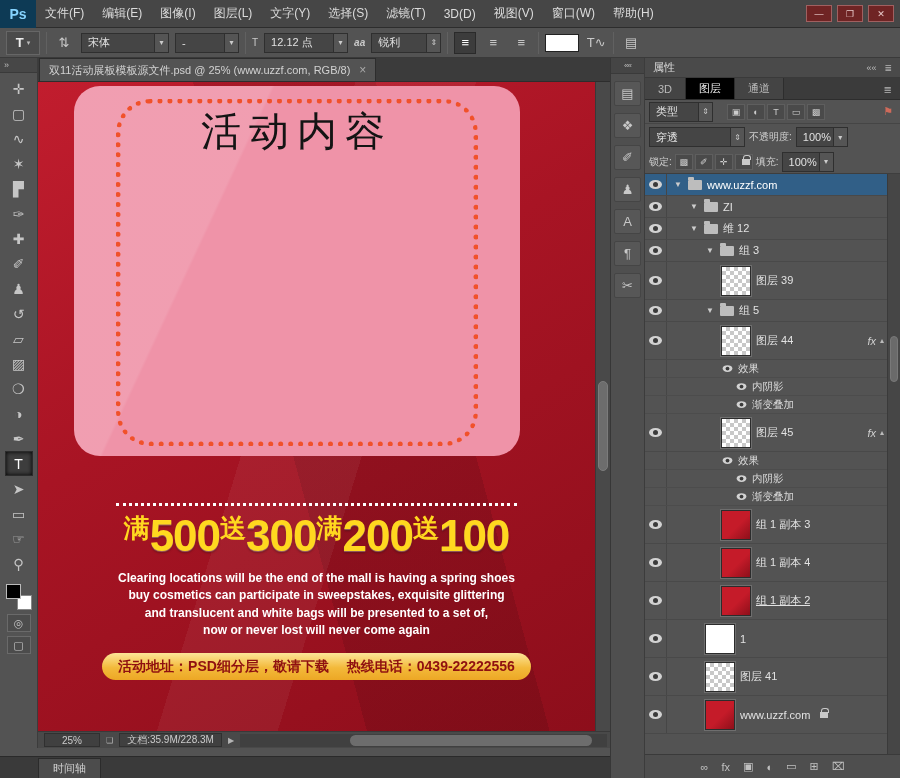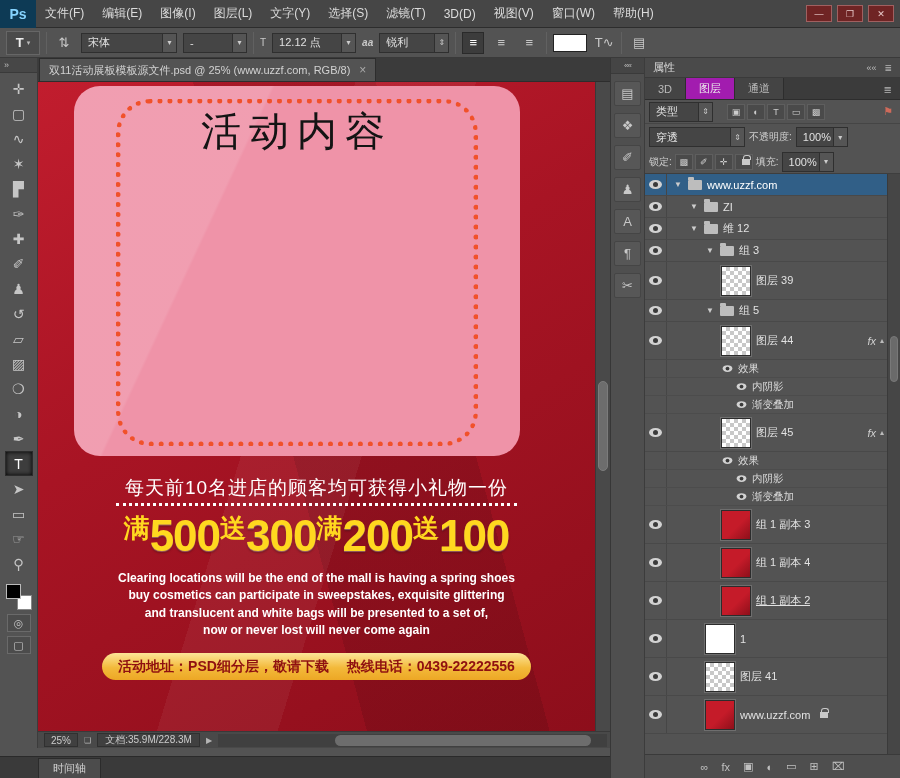--- a/index.html
+++ b/index.html
@@ -16,21 +16,21 @@
 
   
   .options-bar{height:30px;background:#535353;border-bottom:1px solid #3a3a3a;display:flex;align-items:center;gap:6px;padding:0 6px;flex-shrink:0;}
   .opt-divider{width:1px;height:22px;background:#3f3f3f;border-right:1px solid #616161;flex-shrink:0;}
   .tool-box{width:34px;height:24px;border:1px solid #666;background:#4a4a4a;display:flex;align-items:center;justify-content:center;gap:3px;}
   .tp-glyph{font-size:13px;color:#eee;font-weight:bold;}
   .tp-arrow{font-size:7px;color:#bbb;}
   .combo{height:20px;background:#454545;border:1px solid #2f2f2f;display:flex;align-items:center;justify-content:space-between;}
   .combo .val{padding:0 6px;font-size:11px;color:#e0e0e0;white-space:nowrap;overflow:hidden;}
   .combo .arrow{width:14px;height:100%;border-left:1px solid #2f2f2f;display:flex;align-items:center;justify-content:center;font-size:8px;color:#ccc;background:#555;flex-shrink:0;}
-  .w110{width:96px}.w64{width:64px}.w84{width:84px}.w70{width:70px}.w96{width:96px}.w52{width:52px}
+  .w110{width:88px}.w64{width:64px}.w84{width:84px}.w70{width:70px}.w96{width:96px}.w52{width:52px}
   .icon-btn{min-width:22px;height:22px;display:flex;align-items:center;justify-content:center;color:#c9c9c9;font-size:13px;}
   .icon-btn.active{background:#3c3c3c;border:1px solid #2a2a2a;color:#fff;}
   .mini-label{font-size:10px;color:#c9c9c9;}
   .mini-label.it{font-style:italic;font-weight:bold;}
   .color-swatch{width:34px;height:18px;background:#ffffff;border:1px solid #222;}
 
   
   .main{flex:1;display:flex;min-height:0;}
   .left-wrap{width:610px;display:flex;flex-direction:column;min-height:0;}
   .work-row{flex:1;display:flex;min-height:0;}
@@ -65,41 +65,41 @@
   .promo{position:absolute;top:66.6%;left:2%;width:96%;text-align:center;color:#ffd81f;line-height:1;}
   .promo .pre{font-size:26px;font-weight:bold;vertical-align:14px;}
   .promo .num{font-size:44px;font-weight:bold;letter-spacing:-1px;text-shadow:0 1px 1px rgba(255,255,255,0.35),0 2px 2px rgba(0,0,0,0.35);}
   .body-text{position:absolute;top:75.2%;left:2%;width:96%;text-align:center;color:#fff;font-family:"DejaVu Sans Mono","Liberation Mono",monospace;font-size:12px;font-weight:bold;line-height:1.45;}
   .banner{position:absolute;top:88%;left:11.5%;width:77%;height:27px;border-radius:14px;display:flex;align-items:center;justify-content:center;
     background:linear-gradient(#fce598,#f3b93a 55%,#eda725);color:#8f1010;font-weight:bold;font-size:14px;white-space:nowrap;}
   .v-scroll{width:15px;background:#494949;border-left:1px solid #393939;position:relative;flex-shrink:0;}
   .v-thumb{position:absolute;left:2px;right:2px;top:46%;height:14%;background:#6d6d6d;border:1px solid #7c7c7c;border-radius:6px;}
 
   .status-bar{height:17px;background:#494949;border-top:1px solid #393939;display:flex;align-items:center;font-size:10px;color:#ccc;gap:6px;padding-left:6px;flex-shrink:0;}
-  .zoom-field{background:#404040;border:1px solid #303030;padding:0 6px;height:14px;display:flex;align-items:center;}
+  .zoom-field{background:#404040;border:1px solid #303030;padding:0 17px;height:14px;display:flex;align-items:center;}
   .doc-field{background:#404040;border:1px solid #303030;padding:0 7px;height:14px;display:flex;align-items:center;white-space:nowrap;}
   .status-ic{font-size:8px;color:#b5b5b5;}
   .h-scroll{flex:1;height:13px;margin-right:3px;background:#404040;position:relative;}
   .h-thumb{position:absolute;top:1px;bottom:1px;left:30%;width:66%;background:#6d6d6d;border-radius:6px;}
 
   .timeline-bar{height:22px;background:#3a3a3a;border-top:1px solid #2a2a2a;display:flex;align-items:flex-end;flex-shrink:0;margin-top:8px;}
   .tl-tab{height:20px;background:#4c4c4c;border:1px solid #2b2b2b;border-bottom:none;padding:0 14px;font-size:11px;display:flex;align-items:center;margin-left:38px;color:#cfcfcf;}
 
   
   .right-col{width:290px;display:flex;background:#535353;border-left:1px solid #373737;flex-shrink:0;min-height:0;}
   .icon-strip{width:34px;border-right:1px solid #3c3c3c;display:flex;flex-direction:column;align-items:center;background:#4f4f4f;flex-shrink:0;}
   .strip-collapse{height:16px;width:100%;font-size:8px;color:#bbb;display:flex;align-items:center;justify-content:center;background:#454545;border-bottom:1px solid #3a3a3a;letter-spacing:-1px;}
   .strip-icons{display:flex;flex-direction:column;align-items:center;}
   .strip-icon{width:27px;height:25px;margin-top:7px;display:flex;align-items:center;justify-content:center;color:#c8c8c8;font-size:13px;background:#575757;border:1px solid #454545;border-radius:2px;}
   .panel{flex:1;display:flex;flex-direction:column;min-width:0;min-height:0;}
   .props-header{height:20px;display:flex;align-items:center;justify-content:space-between;padding:0 8px;background:#4a4a4a;border-bottom:1px solid #3a3a3a;font-size:11px;color:#ddd;flex-shrink:0;}
   .ph-icons{display:flex;gap:8px;font-size:9px;color:#b9b9b9;}
   .panel-tabs{height:22px;background:#3b3b3b;display:flex;align-items:flex-end;border-bottom:1px solid #2d2d2d;flex-shrink:0;}
   .panel-tab{height:21px;padding:0 13px;display:flex;align-items:center;font-size:11px;color:#b9b9b9;background:#444;border-right:1px solid #2d2d2d;}
-  .panel-tab.active{background:#a21caf;color:#ececec;}
+  .panel-tab.active{background:#000000;color:#ececec;}
   .ptab-menu{margin-left:auto;padding:0 8px 4px 0;font-size:10px;color:#b9b9b9;}
   .filter-row{height:24px;display:flex;align-items:center;gap:14px;padding:0 4px;border-bottom:1px solid #454545;flex-shrink:0;}
   .filter-icons{display:flex;gap:2px;}
   .mini-btn{width:18px;height:16px;border:1px solid #5e5e5e;background:#4a4a4a;display:flex;align-items:center;justify-content:center;font-size:9px;color:#ccc;}
   .flag{margin-left:auto;color:#cf6a5a;font-size:11px;padding-right:3px;}
   .blend-row{height:26px;display:flex;align-items:center;gap:4px;padding:0 4px;flex-shrink:0;}
   .lock-row{height:24px;display:flex;align-items:center;gap:3px;padding:0 4px;border-bottom:1px solid #3e3e3e;flex-shrink:0;}
   .lock-icons{display:flex;gap:2px;}
   .plabel{font-size:10px;color:#cfcfcf;white-space:nowrap;}
 
@@ -243,21 +243,20 @@
               <span class="tab-close">×</span>
             </div>
           </div>
           <div class="canvas-wrap">
             <div class="poster">
               <div class="pink-box">
                 <div class="dash-border">
                   <div class="content-title">活动内容</div>
                 </div>
               </div>
-              <div class="subtitle">每天前10名进店的顾客均可获得小礼物一份</div>
               <div class="dotline"></div>
               <div class="promo"><span class="pre">满</span><span class="num">500</span><span class="pre">送</span><span class="num">300</span><span class="pre">满</span><span class="num">200</span><span class="pre">送</span><span class="num">100</span></div>
               <div class="body-text">
                   <div class="body-line">Clearing locations will be the end of the mall is having a spring shoes</div>
                   <div class="body-line">buy cosmetics can participate in sweepstakes, exquisite glittering</div>
                   <div class="body-line">and translucent and white bags will be presented to a set of,</div>
                   <div class="body-line">now or never lost will never come again</div>
                 </div>
               <div class="banner">活动地址：PSD细分层，敬请下载　 热线电话：0439-22222556</div>
             </div>

